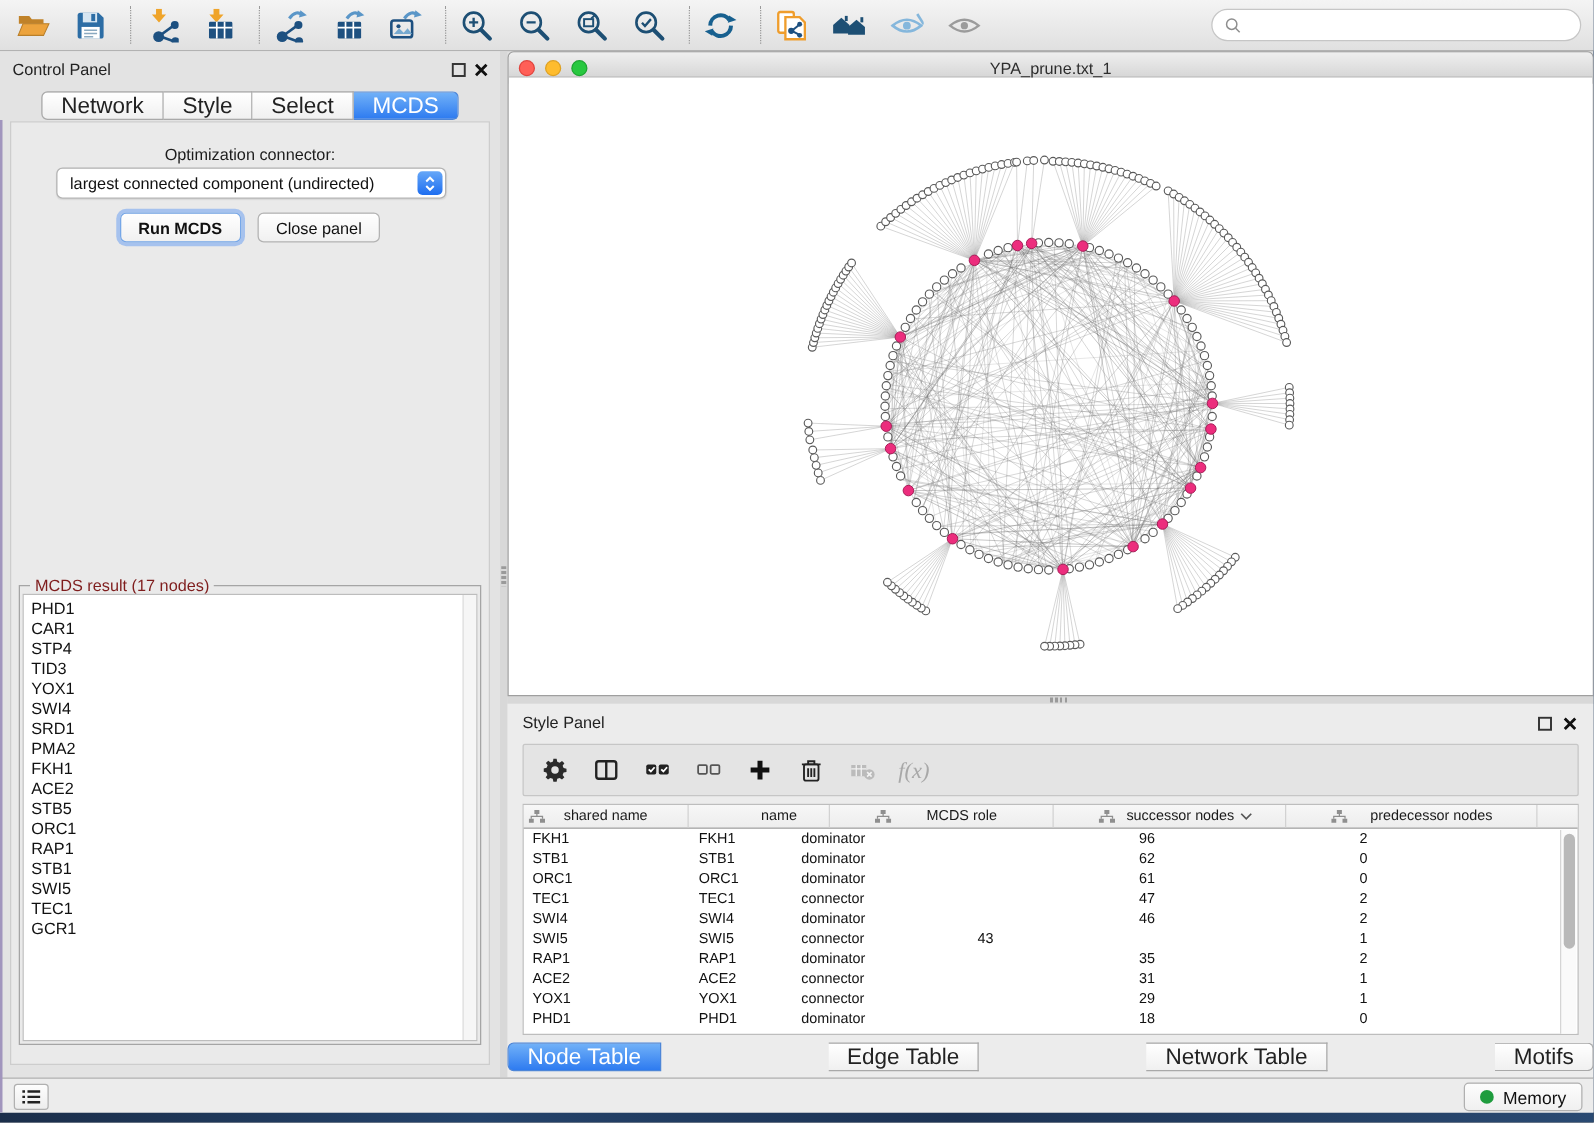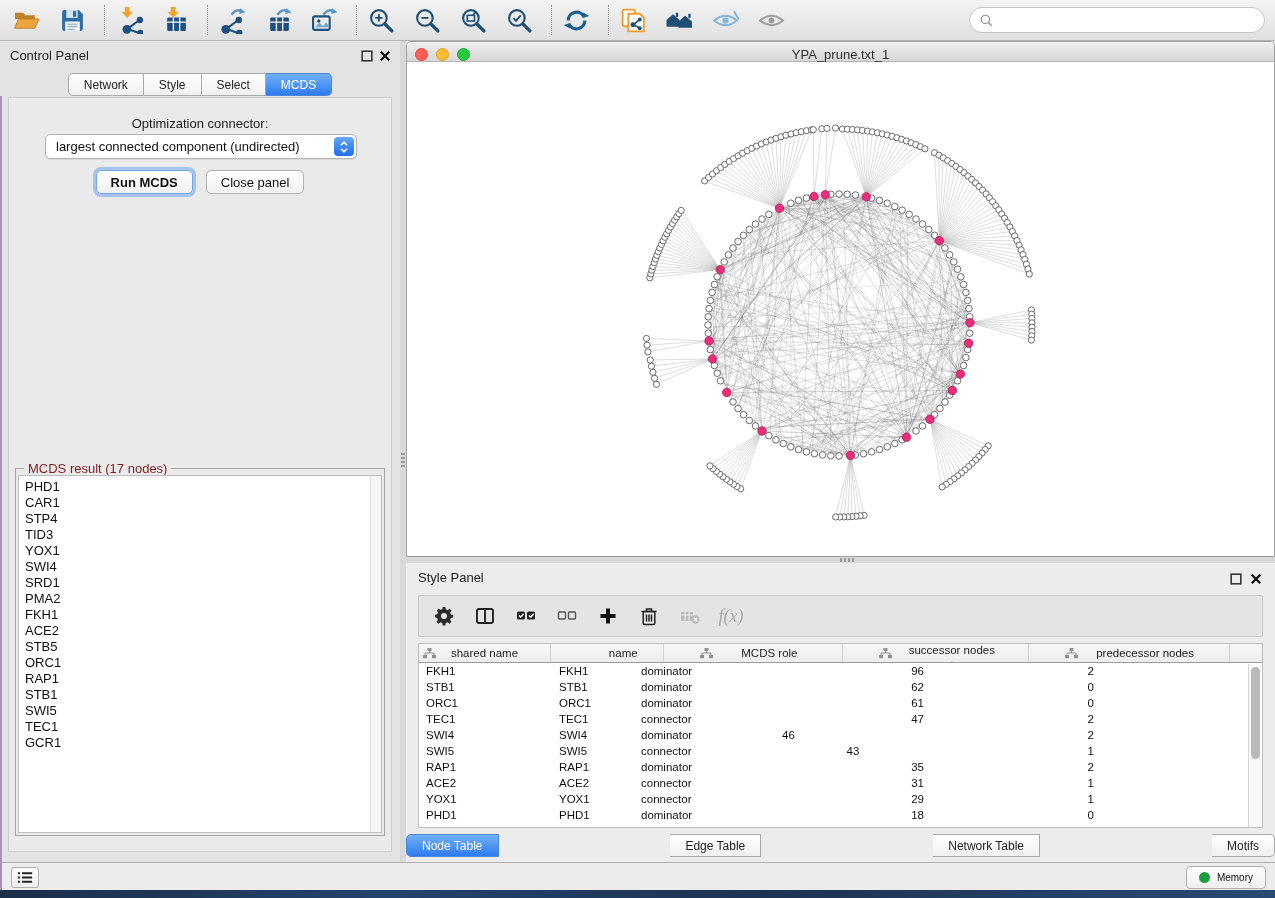--- a/index.html
+++ b/index.html
@@ -22,21 +22,21 @@
   .search svg { width:15px; height:15px; }
   .search input { border:none; outline:none; flex:1; font-size:13px; background:transparent; padding-left:6px; }
 
   
   .cpanel { position:absolute; left:0; top:41px; width:400px; height:821px; background:#e3e3e3; }
   .panel-head { position:relative; height:26px;padding-left:48px; }
   .panel-title { position:absolute; left:10px; top:7px; font-size:13px; color:#222; }
   .win-ic { position:absolute; top:9px; width:12px; height:12px; }
   .seg-row { position:absolute; left:0; top:32px; width:100%; display:flex; justify-content:center; }
   .seg { height:23px; border:1px solid #a9a9a9; border-left:none; background:linear-gradient(#ffffff,#f0f0f0);
-         font-size:12px; color:#222; display:flex; align-items:center; justify-content:center; padding:0 15px; }
+         font-size:18px; color:#222; display:flex; align-items:center; justify-content:center; padding:0 15px; }
   .seg.first { border-left:1px solid #a9a9a9; border-radius:5px 0 0 5px; }
   .seg.last { border-radius:0 5px 5px 0; }
   .seg.active { background:linear-gradient(#71b1f8,#2e7bf0); color:#fff; border-color:#4d86d8; }
   .cbody { position:absolute; left:8px; top:56px; width:384px; height:755px;
            background:#eaeaea; border:1px solid #cdcdcd; }
   .opt-label { position:absolute; left:0; top:18px; width:100%; text-align:center; font-size:13px; color:#1c1c1c; }
   .select { position:absolute; left:36px; top:36px; width:312px; height:25px; background:#fff;
             border:1px solid #b3b3b3; border-radius:5px; font-size:13px; color:#111;
             display:flex; align-items:center; padding-left:10px; box-shadow:0 1px 1px rgba(0,0,0,.08); }
   .stepper { position:absolute; right:2px; top:2px; width:20px; height:19px; border-radius:4px;
@@ -86,21 +86,21 @@
   .td { overflow:hidden; white-space:nowrap; }
   .vscroll { position:absolute; right:1px; top:20px; width:13px; height:163px; background:#fafafa; border-left:1px solid #d5d5d5; }
   .vthumb { position:absolute; left:2px; top:3px; width:9px; height:92px; background:#b9b9b9; border-radius:5px; }
   .ttabs { position:absolute; left:0; top:271px; width:100%; display:flex; justify-content:space-between; }
 
   
   .statusbar { position:absolute; left:0; top:862px; width:1275px; height:28px; background:#ececec; border-top:1px solid #b0b0b0; }
   .sb-left { position:absolute; left:11px; top:4px; width:28px; height:21px; background:linear-gradient(#fdfdfd,#ededed);
              border:1px solid #b0b0b0; border-radius:3px; display:flex; align-items:center; justify-content:center; }
   .memory { position:absolute; right:9px; top:3px; height:23px; background:linear-gradient(#fdfdfd,#f0f0f0);
-            border:1px solid #b0b0b0; border-radius:4px; display:flex; align-items:center; gap:7px; padding:0 12px; font-size:10px; color:#111; }
+            border:1px solid #b0b0b0; border-radius:4px; display:flex; align-items:center; gap:7px; padding:0 12px; font-size:14px; color:#111; }
   .memdot { width:11px; height:11px; border-radius:50%; background:#1f9c3e; }
 </style>
 </head>
 <body>
 
 <div class="screen">
   <div class="app">
 
     <div class="toolbar" id="toolbar">
         <div class="tbtn">
@@ -1124,21 +1124,21 @@
               <svg class="oc" viewBox="0 0 13 11">
                 <path d="M6.5 3v2M2 7V5h9v2" stroke="#8f8f8f" fill="none"></path>
                 <g fill="#8f8f8f">
                   <rect x="4.5" y="0" width="4" height="3.2"></rect>
                   <rect x="0" y="7" width="4" height="3.2"></rect>
                   <rect x="9" y="7" width="4" height="3.2"></rect>
                 </g>
               </svg>
               <span>MCDS role</span>
             </div>
-            <div class="th" style="width: 155px; flex-direction: column;">
+            <div class="th" style="width: 155px;">
               <svg class="oc" viewBox="0 0 13 11">
                 <path d="M6.5 3v2M2 7V5h9v2" stroke="#8f8f8f" fill="none"></path>
                 <g fill="#8f8f8f">
                   <rect x="4.5" y="0" width="4" height="3.2"></rect>
                   <rect x="0" y="7" width="4" height="3.2"></rect>
                   <rect x="9" y="7" width="4" height="3.2"></rect>
                 </g>
               </svg>
               <span>successor nodes</span>
               <svg width="10" height="6" viewBox="0 0 10 6">
@@ -1184,28 +1184,28 @@
               <div class="td" style="width: 133px; text-align: left; padding: 0px 0px 0px 7px;">TEC1</div>
               <div class="td" style="width: 82px; text-align: left; padding: 0px 0px 0px 7px;">TEC1</div>
               <div class="td" style="width: 148px; text-align: left; padding: 0px 0px 0px 7px;">connector</div>
               <div class="td" style="width: 155px; text-align: right; padding: 0px 13px 0px 0px;">47</div>
               <div class="td" style="width: 170px; text-align: right; padding: 0px 13px 0px 0px;">2</div>
             </div>
             <div class="trow">
               <div class="td" style="width: 133px; text-align: left; padding: 0px 0px 0px 7px;">SWI4</div>
               <div class="td" style="width: 82px; text-align: left; padding: 0px 0px 0px 7px;">SWI4</div>
               <div class="td" style="width: 148px; text-align: left; padding: 0px 0px 0px 7px;">dominator</div>
-              <div class="td" style="width: 155px; text-align: left; padding: 0px 13px 0px 0px;">46</div>
+              <div class="td" style="width: 155px; text-align: right; padding: 0px 13px 0px 0px;">46</div>
               <div class="td" style="width: 170px; text-align: right; padding: 0px 13px 0px 0px;">2</div>
             </div>
             <div class="trow">
               <div class="td" style="width: 133px; text-align: left; padding: 0px 0px 0px 7px;">SWI5</div>
               <div class="td" style="width: 82px; text-align: left; padding: 0px 0px 0px 7px;">SWI5</div>
               <div class="td" style="width: 148px; text-align: left; padding: 0px 0px 0px 7px;">connector</div>
-              <div class="td" style="width: 155px; text-align: center; padding: 0px 13px 0px 0px;">43</div>
+              <div class="td" style="width: 155px; text-align: left; padding: 0px 13px 0px 0px;">43</div>
               <div class="td" style="width: 170px; text-align: right; padding: 0px 13px 0px 0px;">1</div>
             </div>
             <div class="trow">
               <div class="td" style="width: 133px; text-align: left; padding: 0px 0px 0px 7px;">RAP1</div>
               <div class="td" style="width: 82px; text-align: left; padding: 0px 0px 0px 7px;">RAP1</div>
               <div class="td" style="width: 148px; text-align: left; padding: 0px 0px 0px 7px;">dominator</div>
               <div class="td" style="width: 155px; text-align: right; padding: 0px 13px 0px 0px;">35</div>
               <div class="td" style="width: 170px; text-align: right; padding: 0px 13px 0px 0px;">2</div>
             </div>
             <div class="trow">

